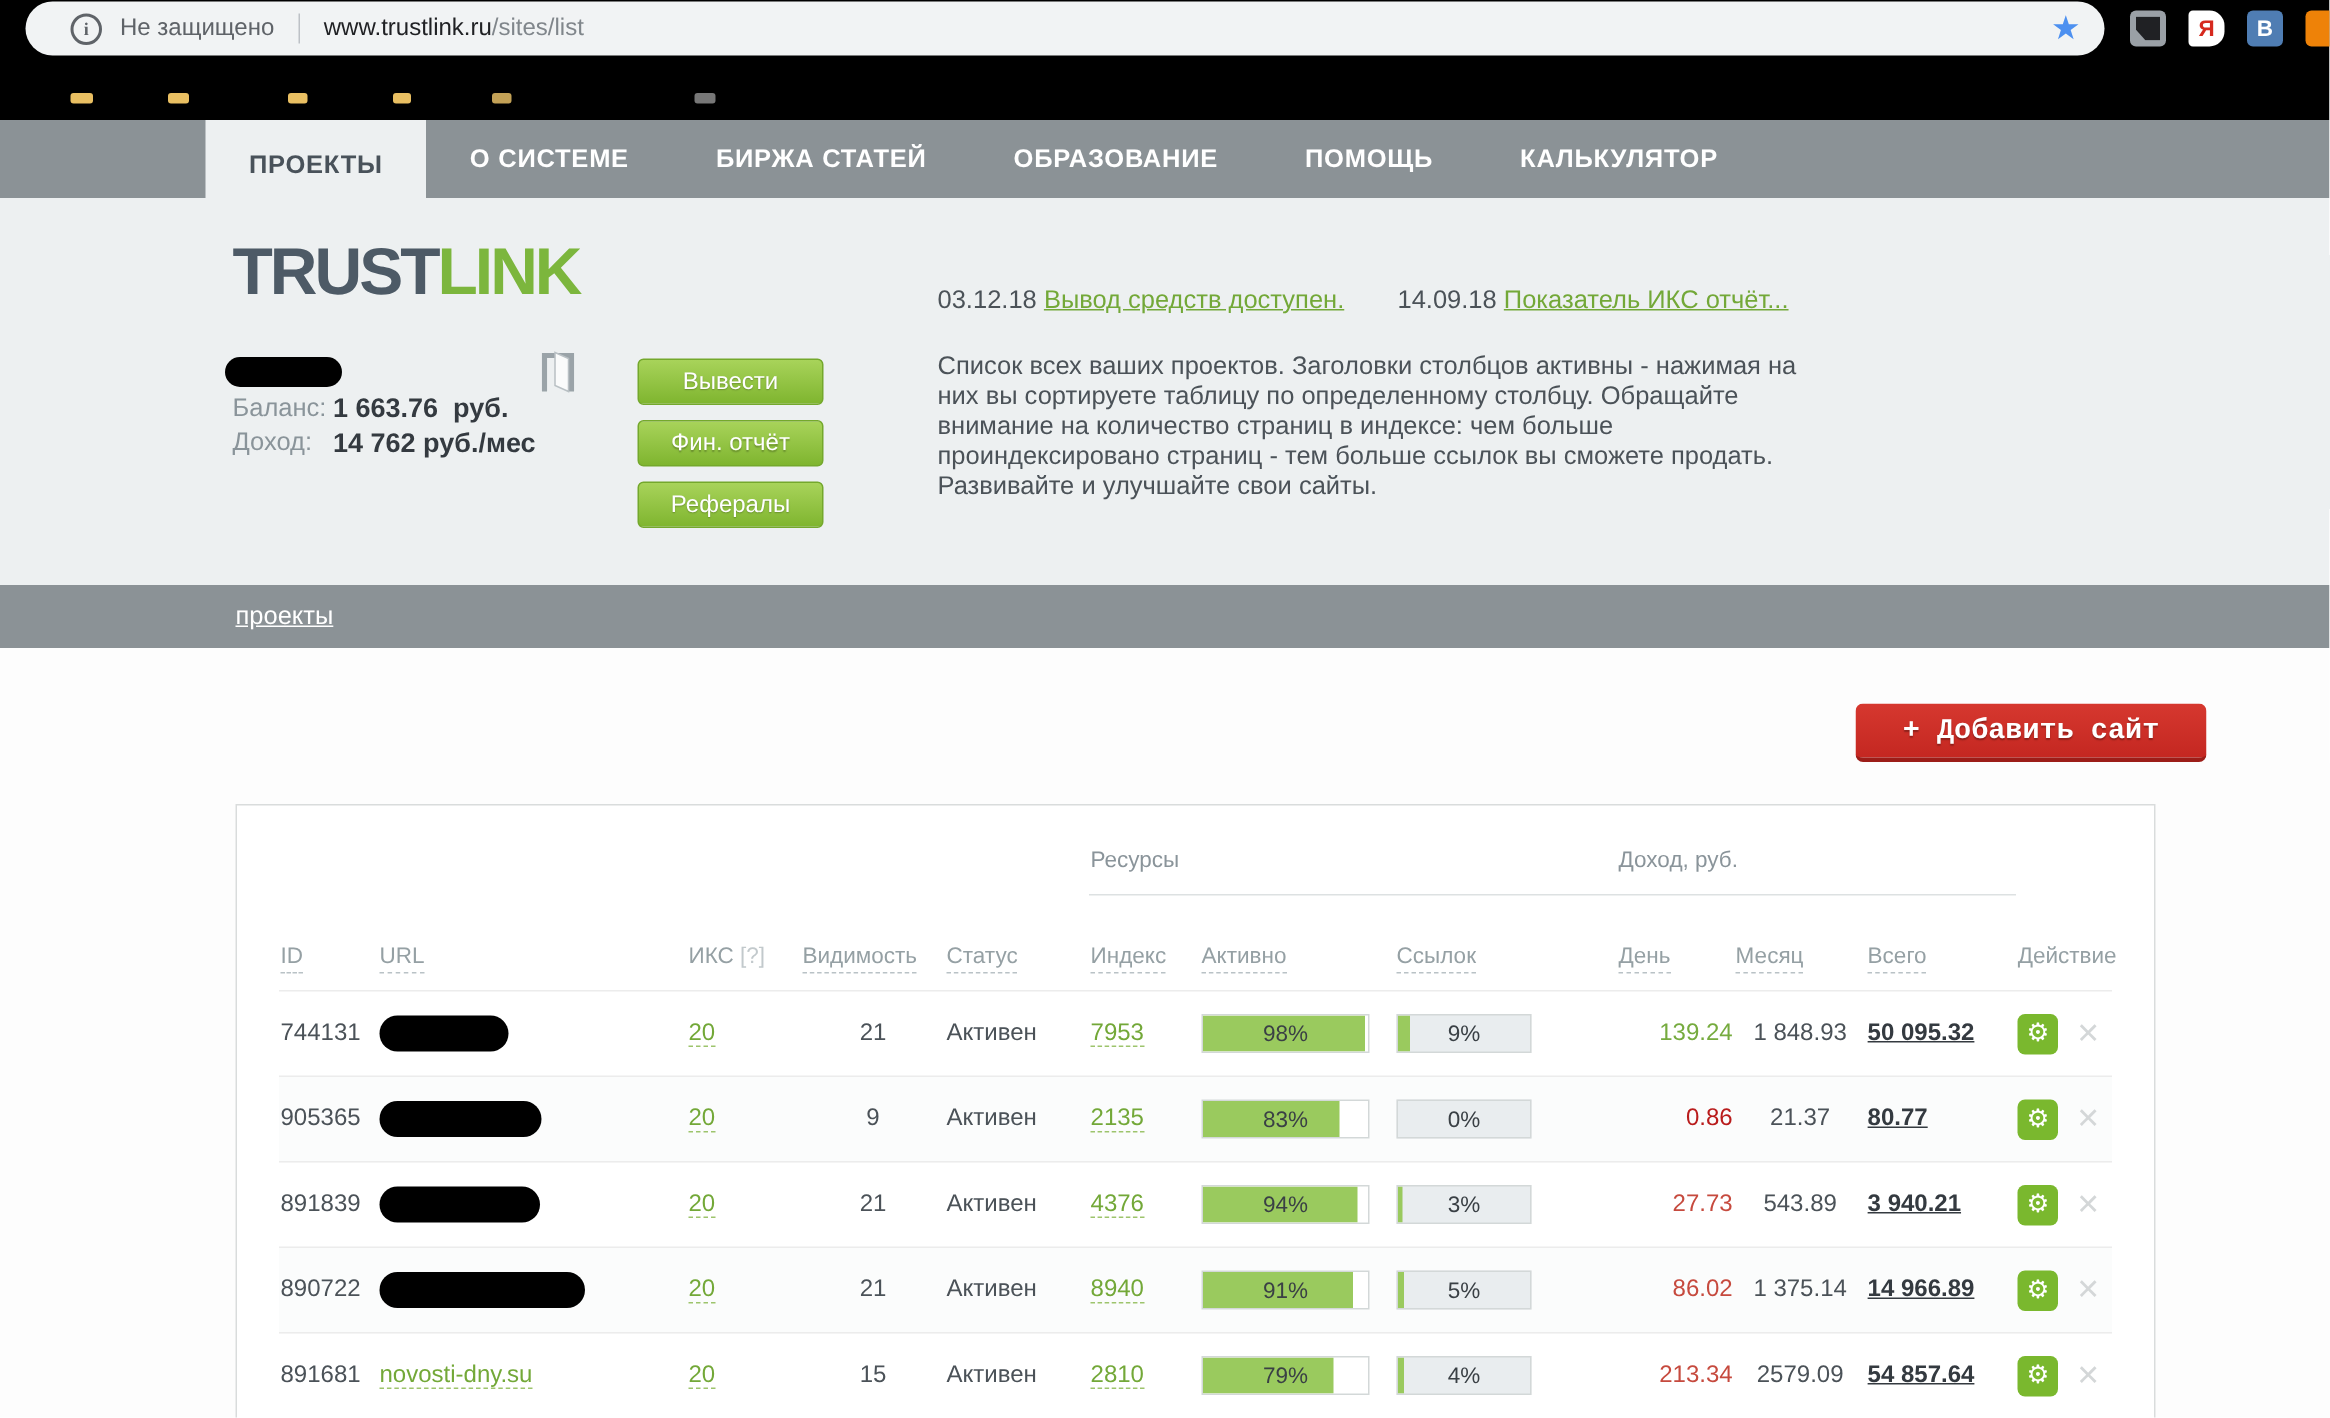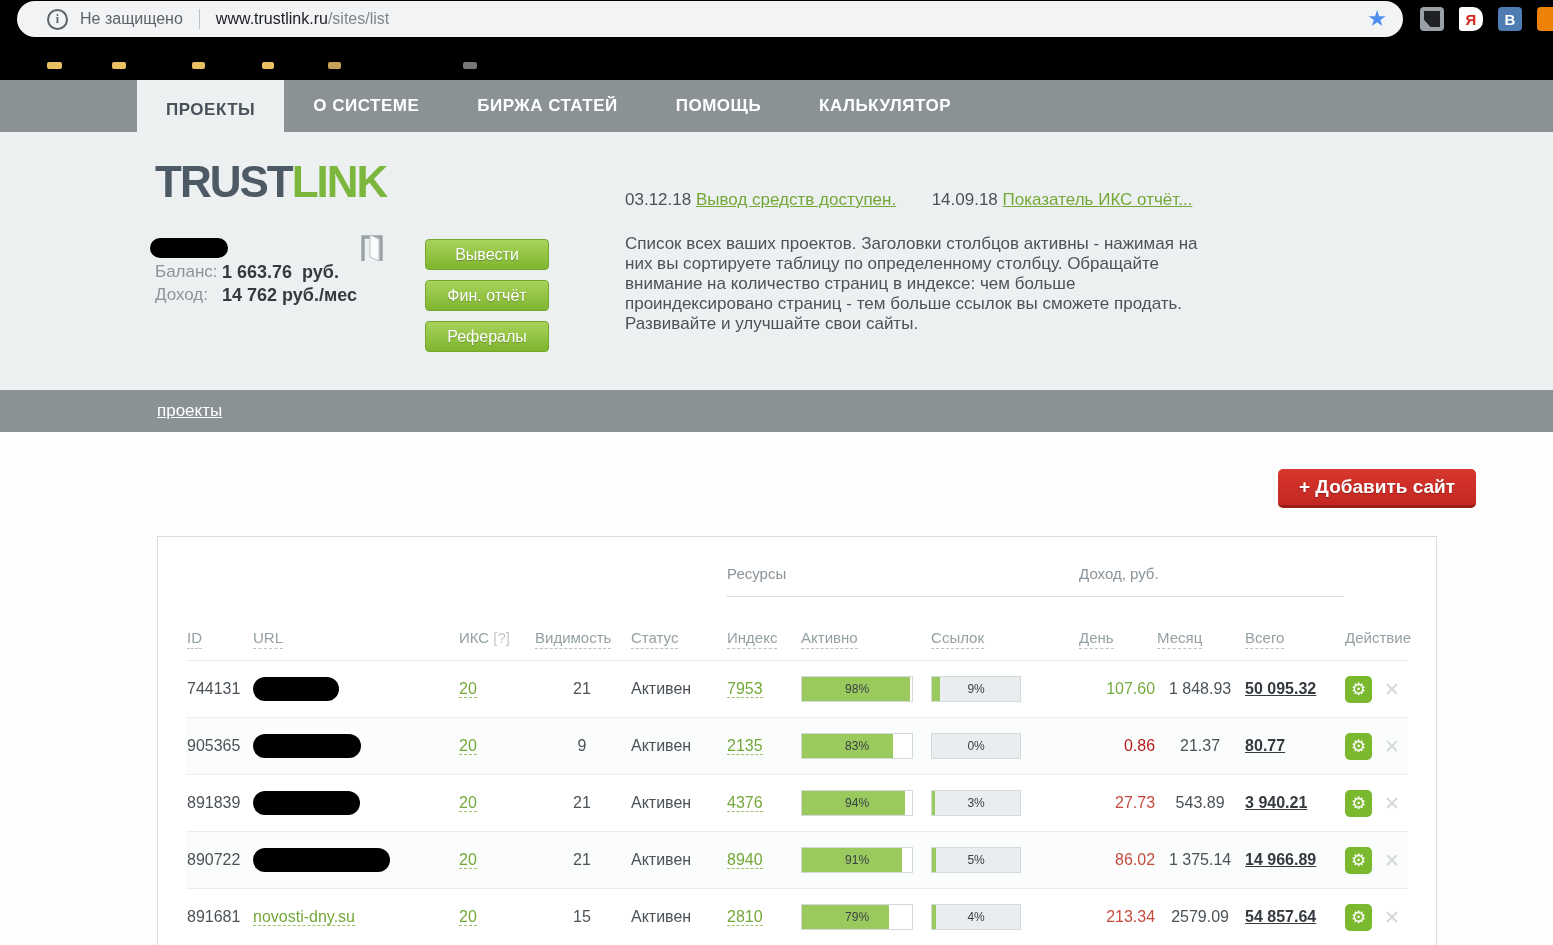--- a/index.html
+++ b/index.html
@@ -63,24 +63,24 @@
   .news-link{color:#73a838;text-decoration:underline;cursor:pointer;}
   .news-gap{display:inline-block;width:26px;}
   .desc{position:absolute;left:625px;top:102px;width:588px;font-size:17px;line-height:20px;color:#4b5258;}
 
   
   .crumb-bar{position:absolute;left:0;top:390px;width:1553px;height:42px;background:#8b9296;}
   .crumb-link{position:absolute;left:157px;top:11px;color:#fff;font-size:17px;text-decoration:underline;cursor:pointer;}
 
   
   .main-zone{position:absolute;left:0;top:432px;width:1553px;height:513px;background:#fdfdfd;}
-  .add-btn{position:absolute;left:1278px;top:37px;width:198px;height:39px;border-radius:5px;cursor:pointer;
+  .add-btn{position:absolute;left:1237px;top:37px;width:234px;height:39px;border-radius:5px;cursor:pointer;
            background:linear-gradient(#d6382f,#c42721);border-bottom:3px solid #9c1d18;
            color:#fff;font-size:19px;font-weight:700;display:flex;align-items:center;justify-content:center;
-           box-sizing:border-box;text-shadow:0 1px 1px rgba(0,0,0,.3);}
+           box-sizing:border-box;text-shadow:0 1px 1px rgba(0,0,0,.3);font-family:Liberation Mono, monospace;}
 
   .table-box{position:absolute;left:157px;top:104px;width:1280px;height:420px;background:#fff;
              border:1px solid #d9dcdc;box-sizing:border-box;padding:0 28px;overflow:hidden;}
   table.sites{border-collapse:collapse;table-layout:fixed;width:1222px;}
   col.c-id{width:66px;} col.c-url{width:206px;} col.c-iks{width:76px;} col.c-vis{width:96px;}
   col.c-status{width:96px;} col.c-index{width:74px;} col.c-active{width:130px;} col.c-links{width:148px;}
   col.c-day{width:78px;} col.c-month{width:88px;} col.c-total{width:100px;} col.c-act{width:64px;}
 
   tr.group-row td{padding-top:28px;padding-bottom:14px;font-size:15px;color:#8a949a;}
   td.group-cell{border-bottom:1px solid #dde1e2;}
@@ -96,21 +96,21 @@
   .glink{color:#73a838;border-bottom:1px dashed #9dc46c;text-decoration:none;cursor:pointer;}
   .total-link{color:#343a40;font-weight:700;text-decoration:underline;cursor:pointer;white-space:nowrap;}
   .redact{display:inline-block;height:24px;background:#000;border-radius:12px;vertical-align:middle;}
   .r0{width:86px;} .r1{width:108px;} .r2{width:107px;} .r3{width:137px;}
 
   .bar{position:relative;height:26px;border:1px solid #d3d8d8;box-sizing:border-box;overflow:hidden;}
   .active-bar{width:112px;background:#fff;}
   .links-bar{width:90px;background:#e9edef;}
   .bar .fill{position:absolute;left:0;top:0;bottom:0;background:#9aca5e;}
   .bar-label{position:absolute;left:0;right:0;top:0;bottom:0;display:flex;align-items:center;
-             justify-content:center;font-size:12px;color:#3a4045;}
+             justify-content:center;font-size:15px;color:#3a4045;}
   .gear-btn{display:inline-flex;width:27px;height:27px;border-radius:5px;background:#7ab82e;color:#fff;
             align-items:center;justify-content:center;font-size:17px;cursor:pointer;vertical-align:middle;}
   .del-btn{display:inline-block;margin-left:12px;color:#d4d7d8;font-size:19px;font-weight:700;
            cursor:pointer;vertical-align:middle;}
 </style>
 </head>
 <body>
 
 <div class="screen">
 
@@ -138,20 +138,21 @@
     <span class="bm-dash" style="left:192px;width:13px;"></span>
     <span class="bm-dash" style="left:262px;width:12px;"></span>
     <span class="bm-dash" style="left:328px;width:13px;background:#c3a156;"></span>
     <span class="bm-dash" style="left:463px;width:14px;background:#777;"></span>
   </div>
 
   <div class="navbar">
     <div class="nav-tab active">ПРОЕКТЫ</div>
     <div class="nav-tab">О СИСТЕМЕ</div>
     <div class="nav-tab">БИРЖА СТАТЕЙ</div>
+    <div class="nav-tab">ОБРАЗОВАНИЕ</div>
     <div class="nav-tab">ПОМОЩЬ</div>
     <div class="nav-tab">КАЛЬКУЛЯТОР</div>
   </div>
 
   <div class="header-zone">
     <div class="logo"><span class="logo-trust">TRUST</span><span class="logo-link">LINK</span></div>
 
     <div class="user-redact"></div>
     <svg class="exit-icon" viewBox="0 0 24 28">
       <path d="M3 27 V3 H21 V27" fill="none" stroke="#9aa3a8" stroke-width="3.4"></path>
@@ -234,21 +235,21 @@
                   <div class="fill" style="width: 98%;"></div>
                   <span class="bar-label">98%</span>
                 </div>
               </td>
           <td>
                 <div class="bar links-bar">
                   <div class="fill" style="width: 9%;"></div>
                   <span class="bar-label">9%</span>
                 </div>
               </td>
-          <td class="td-right"><span style="color: rgb(118, 171, 63);">107.60</span></td>
+          <td class="td-right"><span style="color: rgb(118, 171, 63);">139.24</span></td>
           <td class="td-center">1 848.93</td>
           <td><a class="total-link">50 095.32</a></td>
           <td><span class="gear-btn">
                   <span>⚙</span>
                 </span><span class="del-btn">✕</span></td>
         </tr>
 
         <tr class="data-row">
           <td>905365</td>
           <td><span class="redact r1"></span></td>

